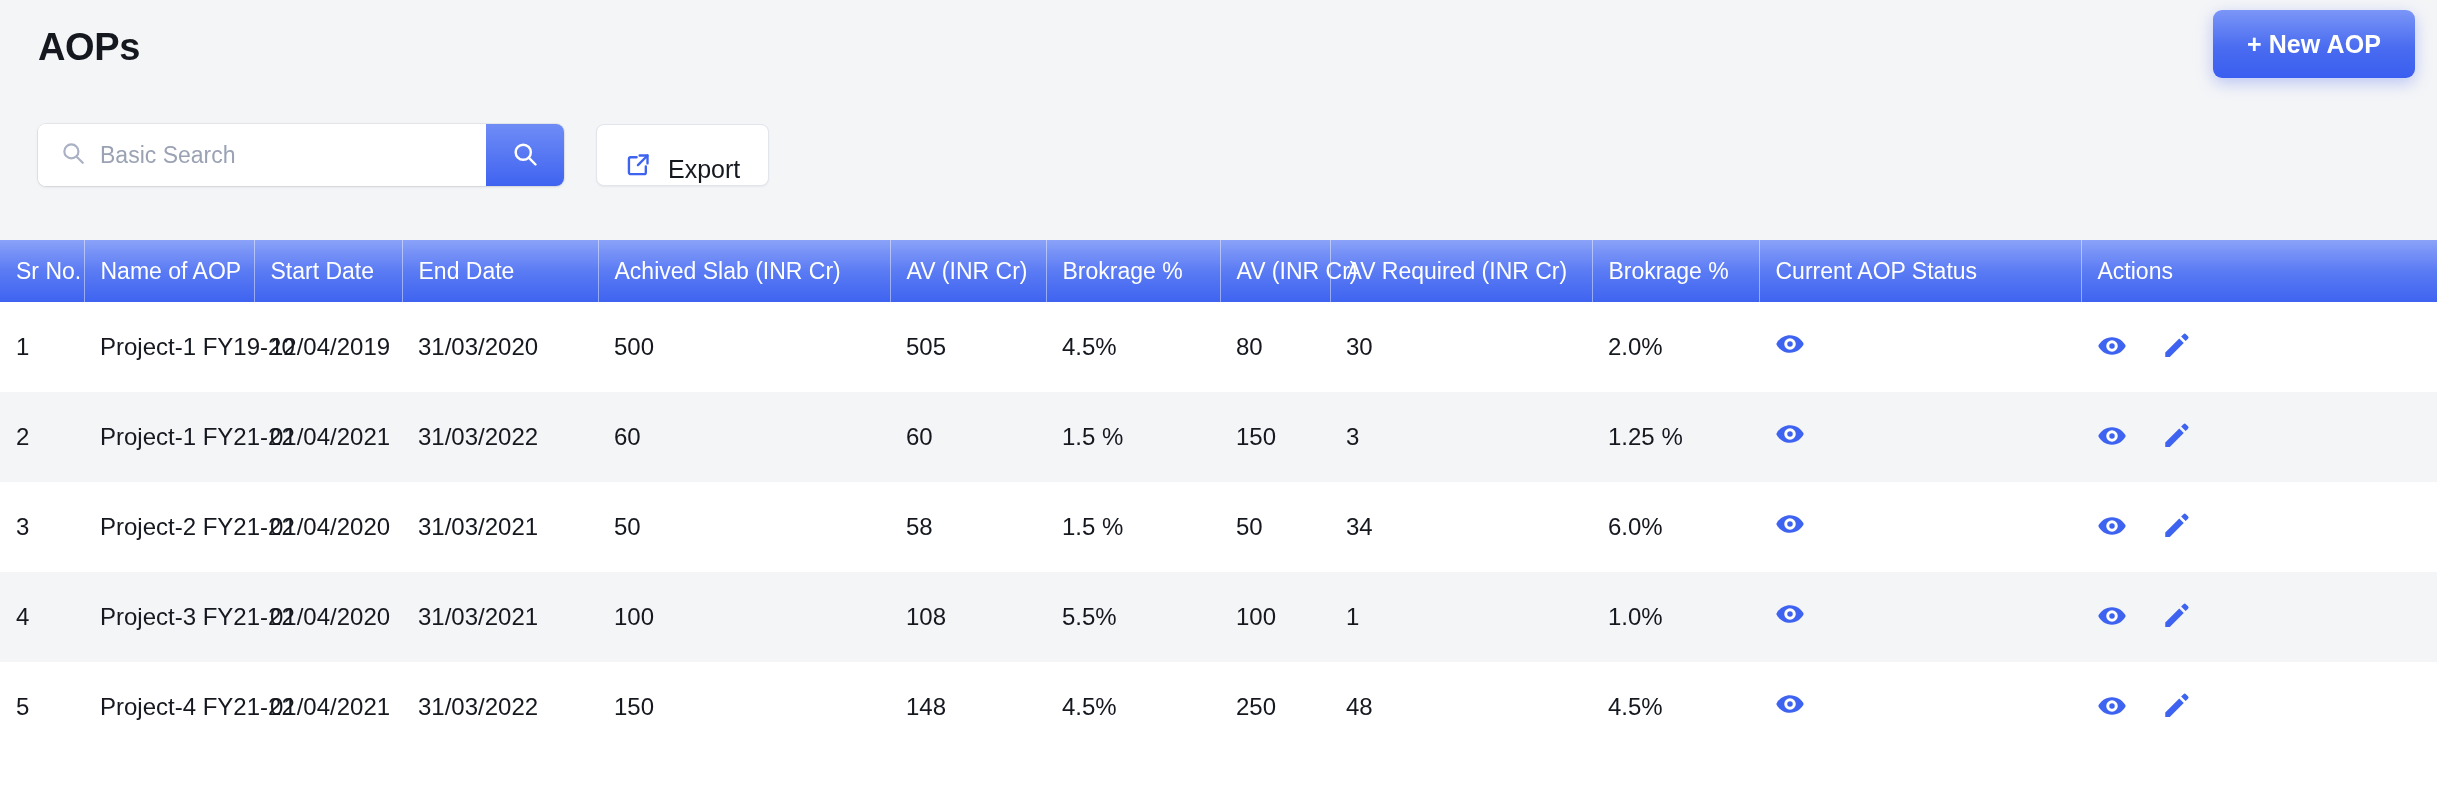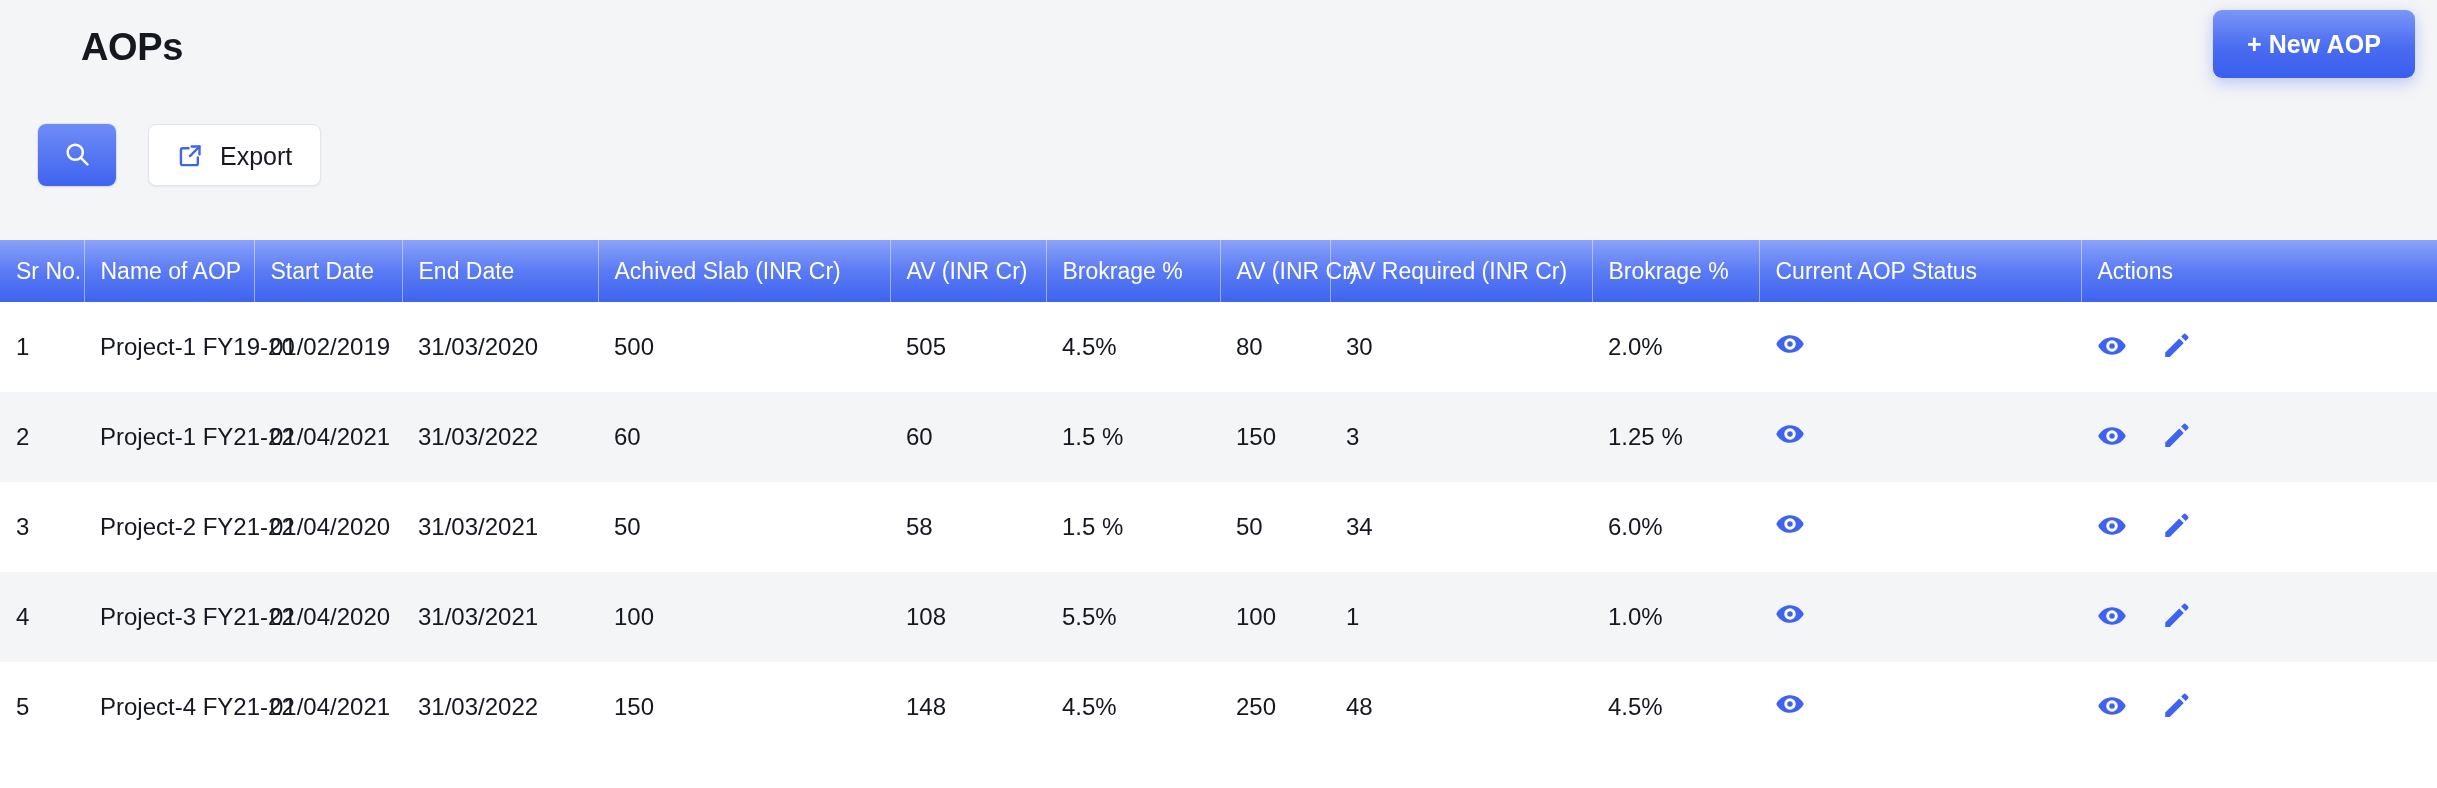--- a/index.html
+++ b/index.html
@@ -35,21 +35,20 @@
   }
 
   .page-title {
     position: absolute;
     left: 38px;
     top: 26px;
     font-size: 38px;
     font-weight: bold;
     letter-spacing: -0.4px;
     color: #15181f;
-    margin-left: 43px;
   }
 
   .new-btn {
     position: absolute;
     right: 22px;
     top: 10px;
     height: 68px;
     padding: 0 34px;
     border: none;
     border-radius: 9px;
@@ -119,23 +118,23 @@
     background: linear-gradient(180deg, #6f8cf6 0%, #3f63f0 100%);
     display: flex;
     align-items: center;
     justify-content: center;
     cursor: pointer;
     color: #ffffff;
   }
 
   .export-btn {
     height: 62px;
-    padding: 17px 28px;
-    display: flex;
-    align-items: flex-start;
+    padding: 1px 28px;
+    display: flex;
+    align-items: flex-end;
     gap: 16px;
     background: #ffffff;
     border: 1px solid #e2e5ec;
     border-radius: 8px;
     cursor: pointer;
     font-family: "Liberation Sans", sans-serif;
     font-size: 25px;
     color: #15181f;
     box-shadow: 0 1px 2px rgba(16,24,40,0.06);
   }
@@ -234,20 +233,29 @@
 
   <div class="toolbar">
 
     <div class="page-title">AOPs</div>
 
     <button class="new-btn">+ New AOP</button>
 
     <div class="search-row">
 
       <div class="search-wrap">
+        <div class="search-field">
+          <span class="mag">
+            <svg width="26" height="26" viewBox="0 0 24 24" fill="none" stroke="currentColor" stroke-width="2" stroke-linecap="round">
+              <circle cx="10.5" cy="10.5" r="6.5"></circle>
+              <line x1="15.6" y1="15.6" x2="21" y2="21"></line>
+            </svg>
+          </span>
+          <input class="search-input" type="text" placeholder="Basic Search" style="">
+        </div>
         <button class="search-go">
           <span>
             <svg width="28" height="28" viewBox="0 0 24 24" fill="none" stroke="currentColor" stroke-width="2.1" stroke-linecap="round">
               <circle cx="10.5" cy="10.5" r="6.5"></circle>
               <line x1="15.6" y1="15.6" x2="21" y2="21"></line>
             </svg>
           </span>
         </button>
       </div>
 
@@ -296,21 +304,21 @@
           <th>Brokrage %</th>
           <th>Current AOP Status</th>
           <th>Actions</th>
         </tr>
       </thead>
 
       <tbody id="table-body">
           <tr>
             <td>1</td>
             <td>Project-1 FY19-20</td>
-            <td>01/02/2019</td>
+            <td>12/04/2019</td>
             <td>31/03/2020</td>
             <td>500</td>
             <td>505</td>
             <td>4.5%</td>
             <td>80</td>
             <td>30</td>
             <td>2.0%</td>
             <td class="icon-cell"><button class="eye-btn">
                 <span><svg width="30" height="30" viewBox="0 0 24 24" fill="currentColor">
                     <path d="M12 5C6.9 5 2.7 8.2 1 12c1.7 3.8 5.9 7 11 7s9.3-3.2 11-7c-1.7-3.8-5.9-7-11-7z"></path>

